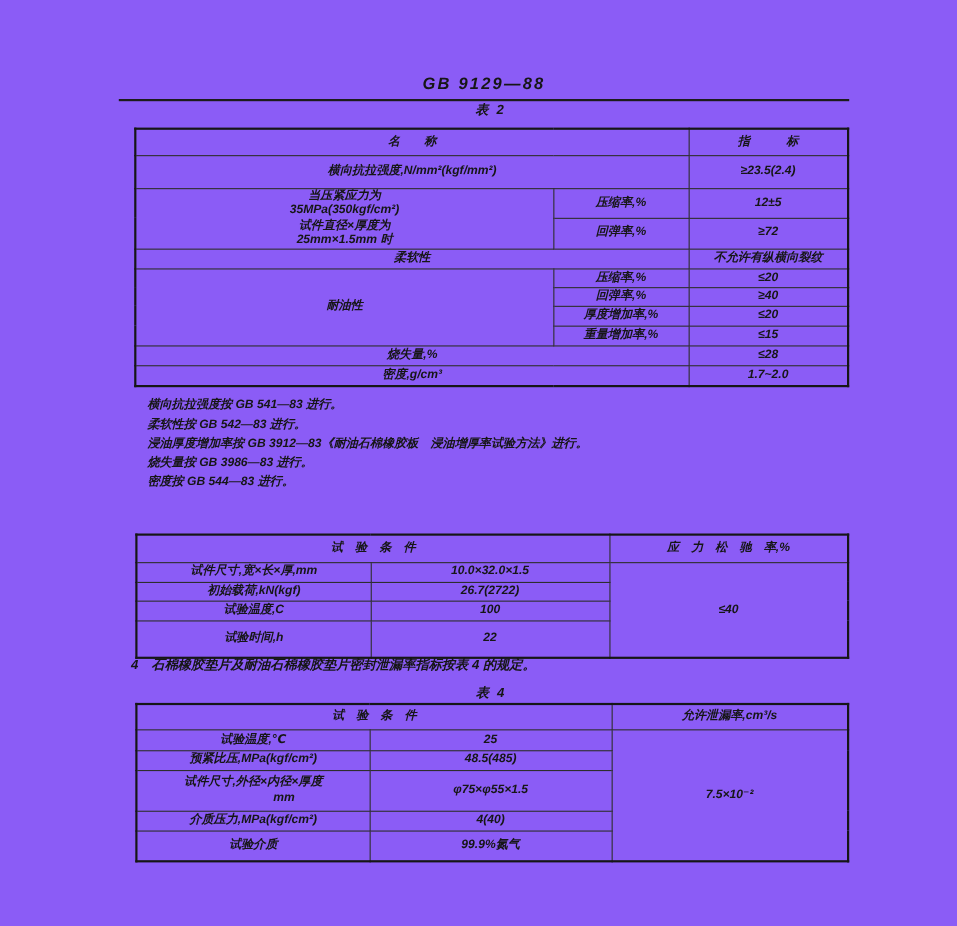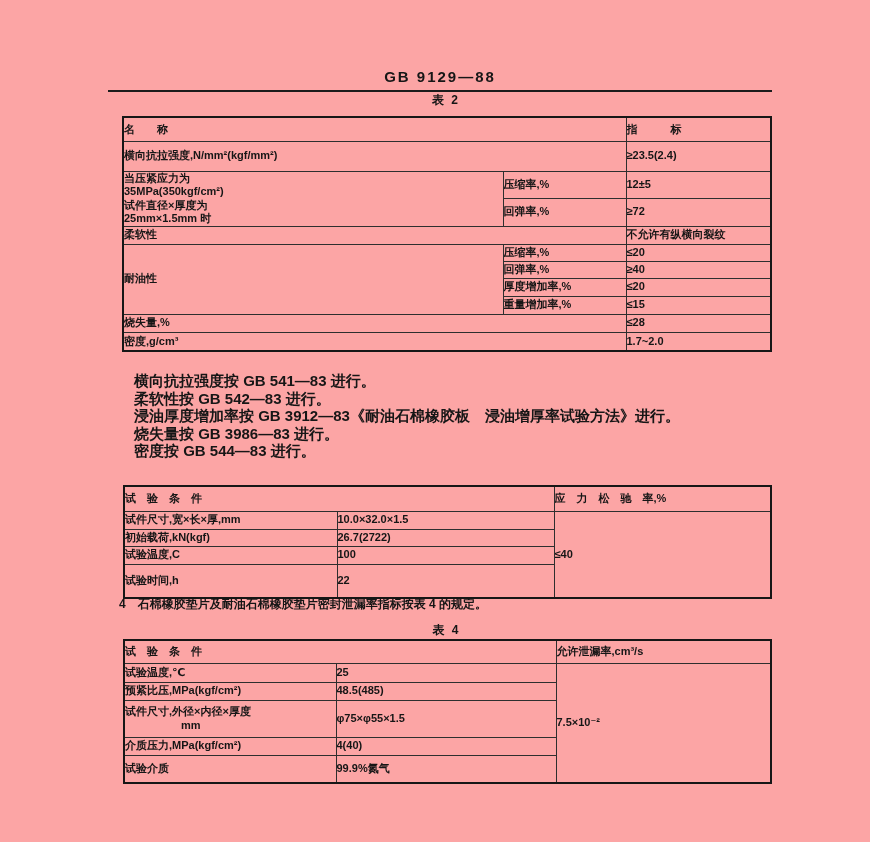--- a/index.html
+++ b/index.html
@@ -1,46 +1,46 @@
 <!DOCTYPE html>
 <html><head>
 <meta charset="utf-8">
 <style>
   html,body{margin:0;padding:0;background:#ffffff;}
   .page{
-    position:relative;width:870px;height:842px;background:#fca5a5;
+    position:relative;width:870px;height:842px;background:#8b5cf6;
     font-family:"Liberation Sans","DejaVu Sans",sans-serif;
-    color:#161616;font-weight:600;overflow:hidden;
+    color:#161616;font-weight:600;overflow:hidden;font-style:italic;
   }
   .doc-title{
     position:absolute;top:68px;left:108px;width:664px;text-align:center;
     font-size:15px;font-weight:700;letter-spacing:2px;
   }
   .title-rule{position:absolute;top:90px;left:108px;width:664px;height:2px;background:#1c1c1c;}
   .tcaption{position:absolute;font-size:12px;font-weight:700;text-align:center;letter-spacing:2px;}
   .cap2{top:92px;left:122px;width:648px;}
   .cap3{top:468px;left:123px;width:647px;}
   .cap4{top:622px;left:123px;width:647px;}
   table.t{
     position:absolute;border-collapse:collapse;table-layout:fixed;
     border:2px solid #161616;
   }
   table.t td{
-    border:1px solid #2e2e2e;vertical-align:middle;
+    border:1px solid #2e2e2e;text-align:center;vertical-align:middle;
     font-size:11px;padding:0;line-height:1.2;overflow:hidden;
   }
   #t2{left:122px;top:116px;width:648px;}
   #t3{left:123px;top:485px;width:647px;}
   #t4{left:123px;top:639px;width:647px;}
   td.bt2{border-top:2px solid #161616;}
   td.tl{text-align:left;padding-left:20px;line-height:13px;}
   td.lbl{text-align:left;padding-left:10px;}
   td.lbl4{text-align:left;padding-left:6px;}
   .mm-line{display:block;padding-left:56px;}
-  .notes{position:absolute;left:134px;top:372px;font-size:15px;line-height:17.5px;}
+  .notes{position:absolute;left:134px;top:360px;font-size:11px;line-height:17.5px;}
   .notes div{white-space:pre;}
   .section{position:absolute;left:119px;font-size:12px;font-weight:700;white-space:pre;}
   .sec3{top:441px;}
   .sec4{top:596px;}
 </style>
 </head>
 <body>
 
 <div class="page">
 

